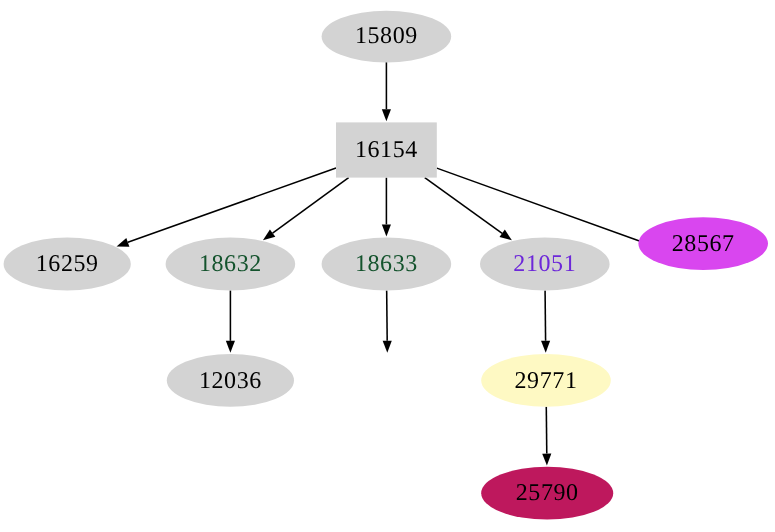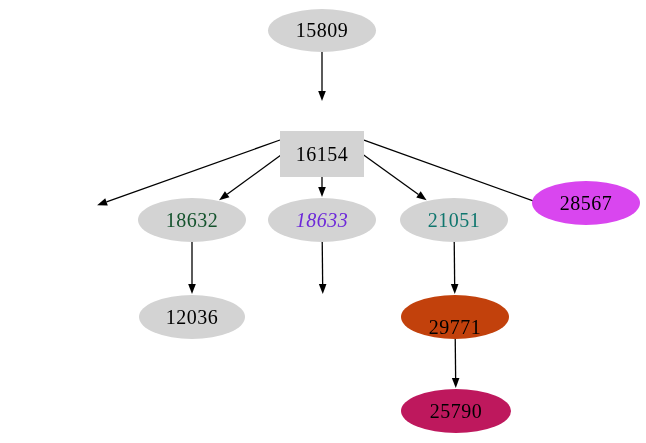--- a/index.html
+++ b/index.html
@@ -25,21 +25,21 @@
     position: absolute;
     display: flex;
     align-items: center;
     justify-content: center;
     font-size: 20px;
     color: #000000;
     box-sizing: border-box;
     letter-spacing: 0.5px;
   }
   .node.ellipse { border-radius: 50%; }
-  .node.box { border-radius: 0; margin-top: 29px; }
+  .node.box { border-radius: 0; }
 </style>
 </head>
 <body>
 
 <div class="canvas">
   <svg class="edge-layer" width="646" height="443" viewBox="0 0 646 443" xmlns="http://www.w3.org/2000/svg">
       <line x1="322" y1="51.5" x2="322" y2="91" stroke="#000000" stroke-width="1.3"></line>
       <polygon points="322,101 318.2,91 325.8,91" fill="#000000"></polygon>
       <line x1="280" y1="140" x2="106.5352370972442" y2="201.95170103669852" stroke="#000000" stroke-width="1.3"></line>
       <polygon points="97.11781798129583,205.31506500668007 105.25715878865121,198.37308177263813 107.8133154058372,205.53032030075892" fill="#000000"></polygon>
@@ -60,34 +60,37 @@
       <line x1="455.23404035502364" y1="338.9997933722239" x2="455.6489449104597" y2="378.00082158321663" stroke="#000000" stroke-width="1.3"></line>
       <polygon points="455.7553218698333,388.0002557643348 451.8491599216348,378.0412448277786 459.4487298992846,377.96039833865467" fill="#000000"></polygon>
     </svg>
 
 <div class="node ellipse" style="left: 268px; top: 8.5px; width: 108px; height: 43px; background: rgb(211, 211, 211); color: rgb(0, 0, 0);">
       <span>15809</span>
     </div>
     <div class="node box" style="left: 280px; top: 102px; width: 84px; height: 46px; background: rgb(211, 211, 211); color: rgb(0, 0, 0);">
       <span>16154</span>
     </div>
+    <div class="node ellipse" style="left: 3px; top: 198px; width: 106px; height: 44px; background: rgb(211, 211, 211); color: rgb(0, 0, 0);">
+      <span>16259</span>
+    </div>
     <div class="node ellipse" style="left: 138px; top: 198px; width: 108px; height: 44px; background: rgb(211, 211, 211); color: #14532d;">
       <span>18632</span>
     </div>
-    <div class="node ellipse" style="left: 268px; top: 198px; width: 108px; height: 44px; background: rgb(211, 211, 211); color: #6d28d9; font-style: italic;">
+    <div class="node ellipse" style="left: 268px; top: 198px; width: 108px; height: 44px; background: rgb(211, 211, 211); color: #14532d;">
       <span>18633</span>
     </div>
-    <div class="node ellipse" style="left: 400px; top: 198px; width: 108px; height: 44px; background: rgb(211, 211, 211); color: #0f766e; text-align: right;">
+    <div class="node ellipse" style="left: 400px; top: 198px; width: 108px; height: 44px; background: rgb(211, 211, 211); color: #6d28d9; text-align: right;">
       <span>21051</span>
     </div>
     <div class="node ellipse" style="left: 532px; top: 181px; width: 108px; height: 44px; background: #d946ef; color: rgb(0, 0, 0);">
       <span>28567</span>
     </div>
     <div class="node ellipse" style="left: 139px; top: 295px; width: 106px; height: 44px; background: rgb(211, 211, 211); color: rgb(0, 0, 0);">
       <span>12036</span>
     </div>
-    <div class="node ellipse" style="left: 401px; top: 295px; width: 108px; height: 44px; background: #c2410c; color: rgb(0, 0, 0); align-items: flex-end;">
+    <div class="node ellipse" style="left: 401px; top: 295px; width: 108px; height: 44px; background: #fef9c3; color: rgb(0, 0, 0);">
       <span>29771</span>
     </div>
     <div class="node ellipse" style="left: 401px; top: 389px; width: 110px; height: 44px; background: #be185d; color: rgb(0, 0, 0);">
       <span>25790</span>
     </div>
   </div>
 
 </body></html>

